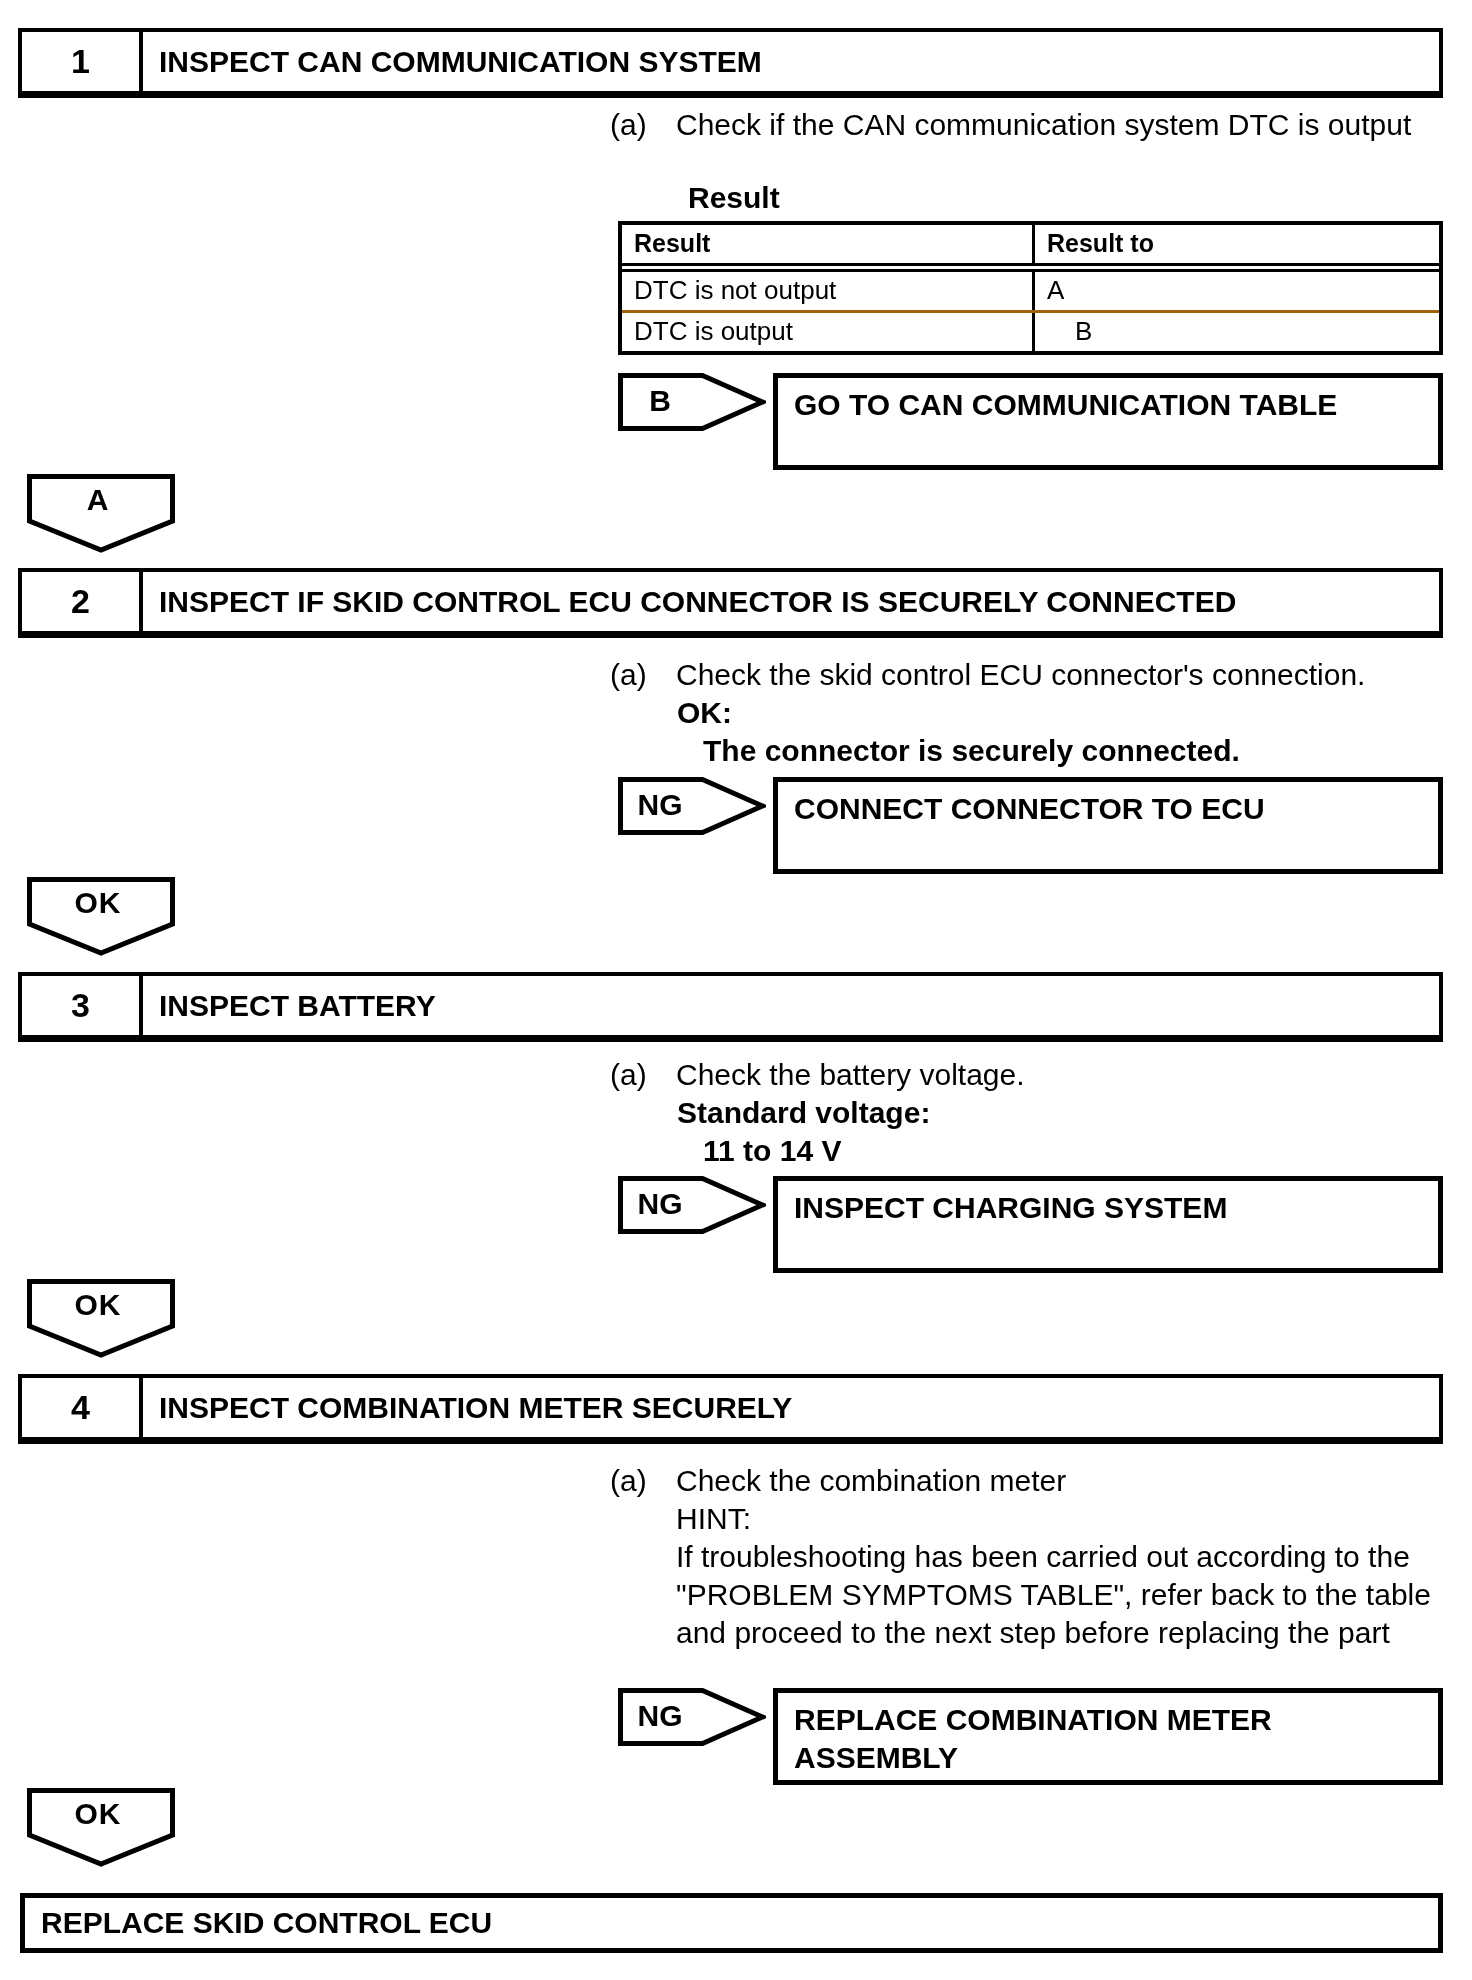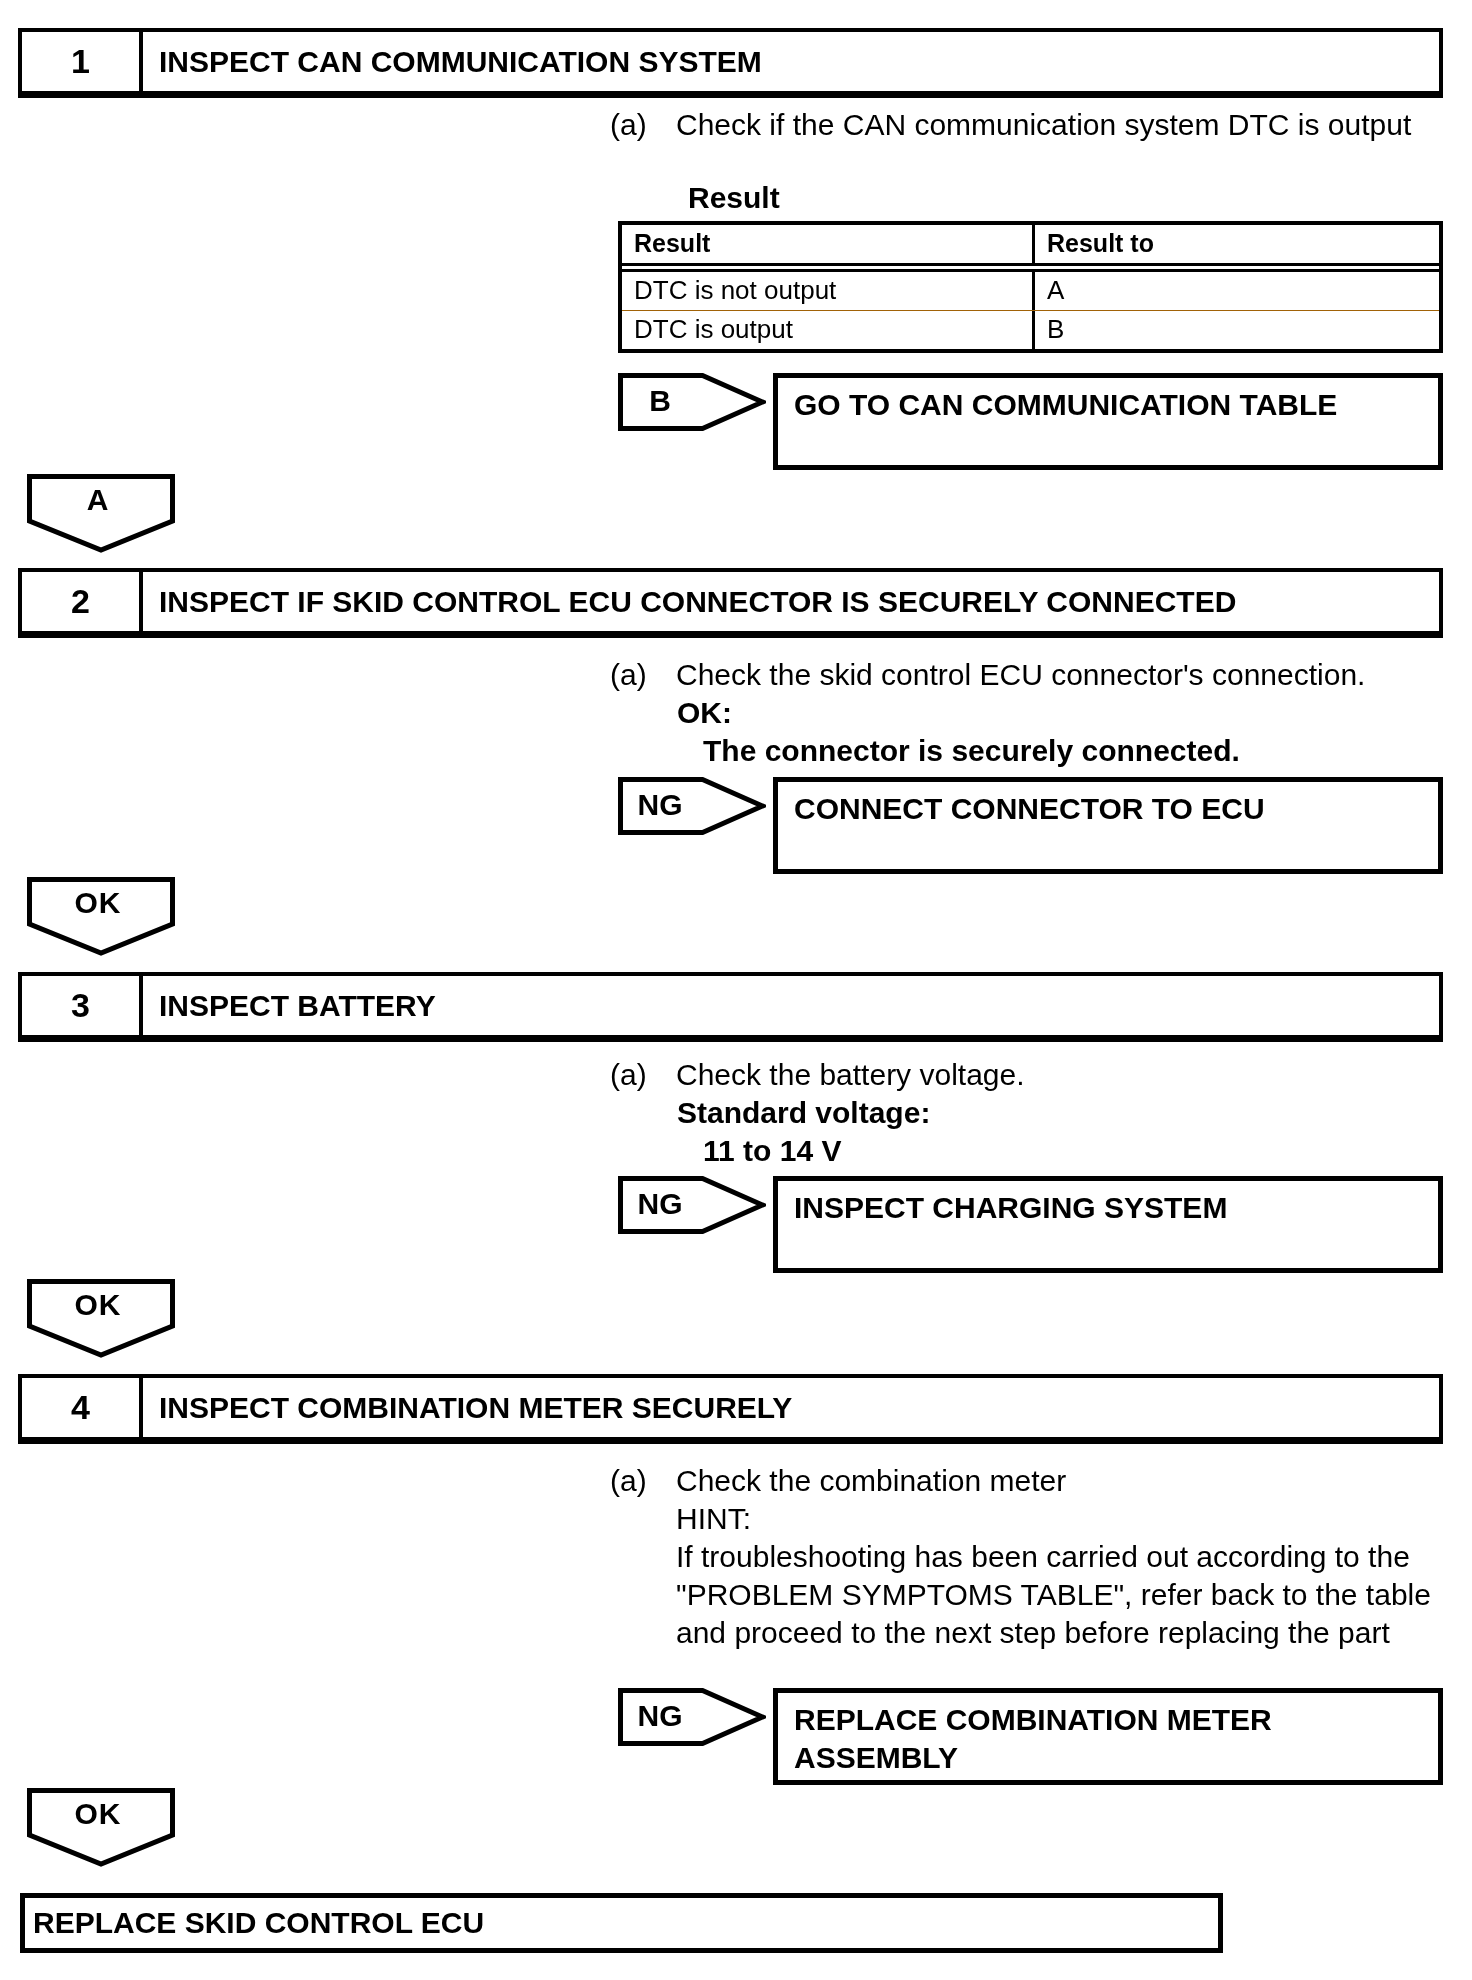--- a/index.html
+++ b/index.html
@@ -28,21 +28,21 @@
   
   .t{position:absolute;font-size:30px;line-height:34px;white-space:nowrap;}
   .b{font-weight:bold;}
   
   .result-table{
     position:absolute;left:618px;top:221px;width:825px;
     border:4px solid #000;box-sizing:border-box;background:#fff;
   }
   .rt-row{display:flex;}
   .rt-head{border-bottom:9px double #000;}
-  .rt-row.rt-data + .rt-row.rt-data{border-top:1px solid #a16207;}
+  .rt-row.rt-data + .rt-row.rt-data{border-top:3px solid #a16207;gap:28px;}
   .rt-c1{
     width:413px;flex:0 0 413px;box-sizing:border-box;
     border-right:3px solid #000;
     padding:4px 0 6px 12px;font-size:26px;line-height:28px;
   }
   .rt-c2{flex:1;padding:4px 0 6px 12px;font-size:26px;line-height:28px;}
   .rt-head .rt-c1,.rt-head .rt-c2{font-weight:bold;font-size:25px;}
   
   .rarrow{position:absolute;left:618px;width:148px;height:58px;}
   .rarrow-label{
@@ -59,23 +59,23 @@
   .action-box div{white-space:nowrap;}
   
   .dconn{position:absolute;left:27px;width:148px;height:80px;}
   .dconn-label{
     position:absolute;left:27px;width:142px;height:44px;
     display:flex;align-items:center;justify-content:center;
     font-size:30px;font-weight:bold;letter-spacing:1px;
   }
   
   .final-box{
-    position:absolute;left:20px;top:1893px;width:1203px;height:60px;
+    position:absolute;left:20px;top:1893px;width:1423px;height:60px;
     border:5px solid #000;box-sizing:border-box;background:#fff;
-    display:flex;align-items:center;padding-left:8px;
+    display:flex;align-items:center;padding-left:16px;
     font-size:30px;font-weight:bold;
   }
 </style>
 </head>
 <body>
 
 <div class="page">
 
   <div class="step-header" style="top:28px;">
     <div class="step-num">1</div>

